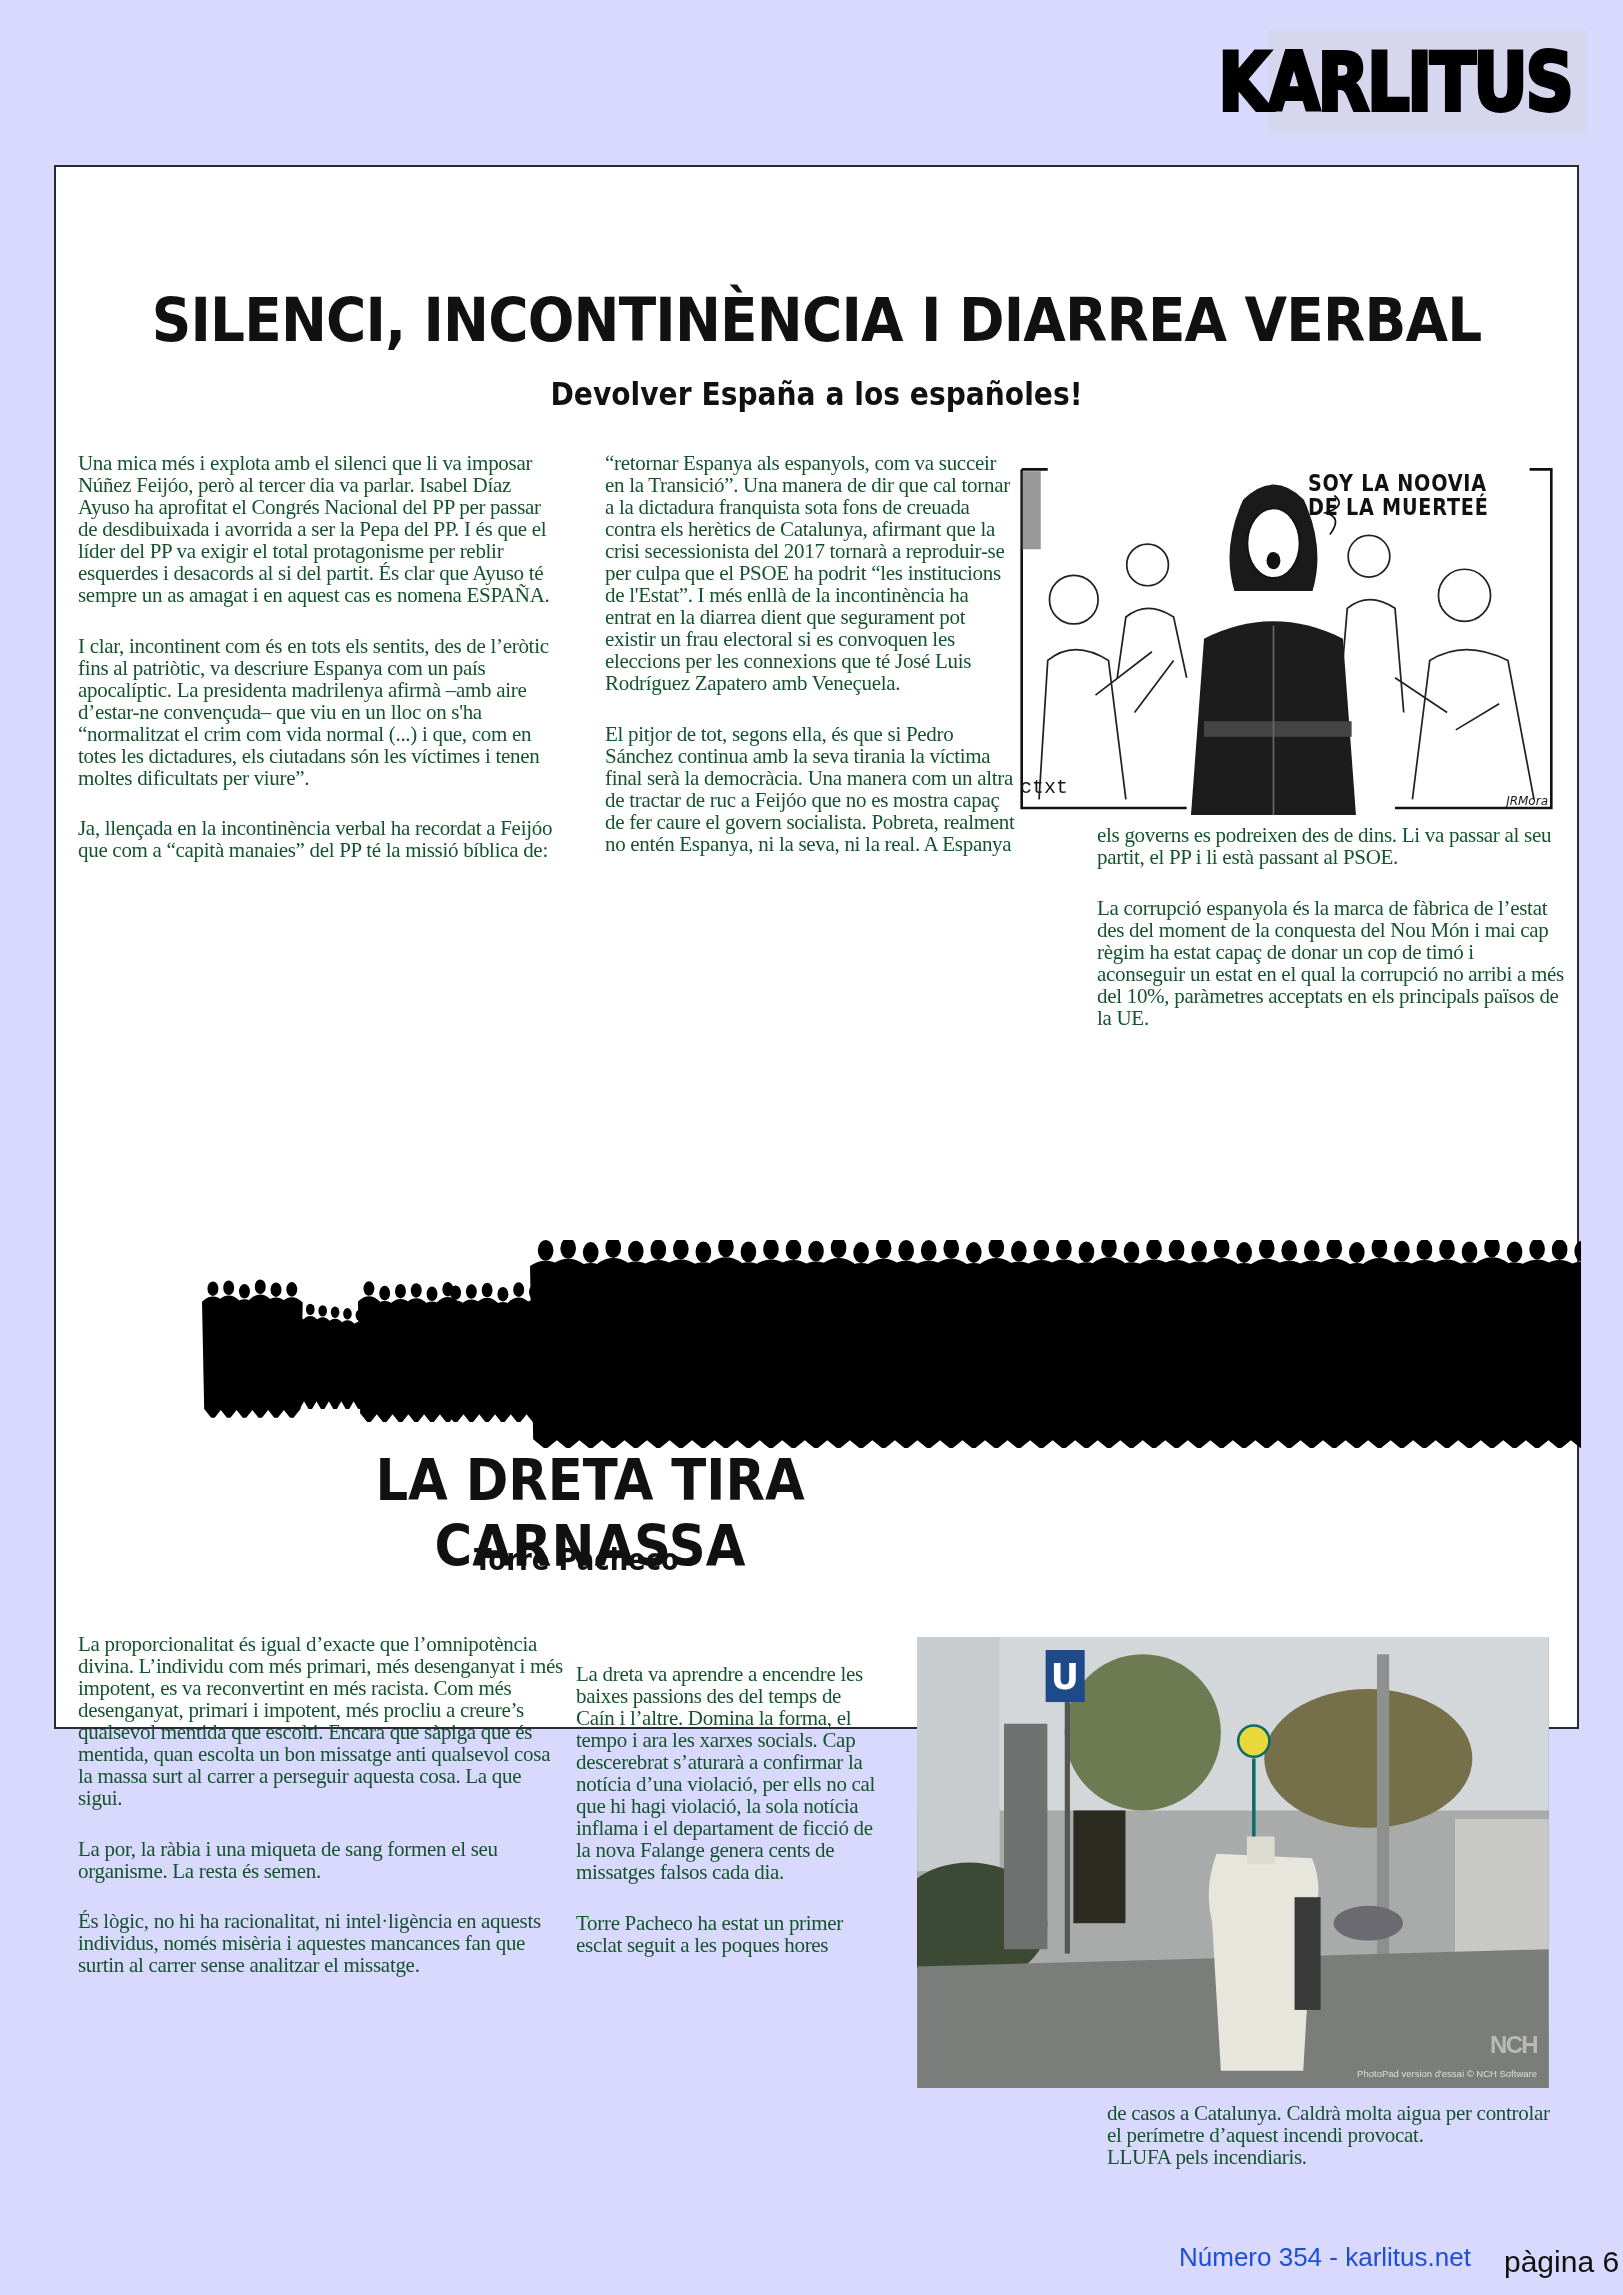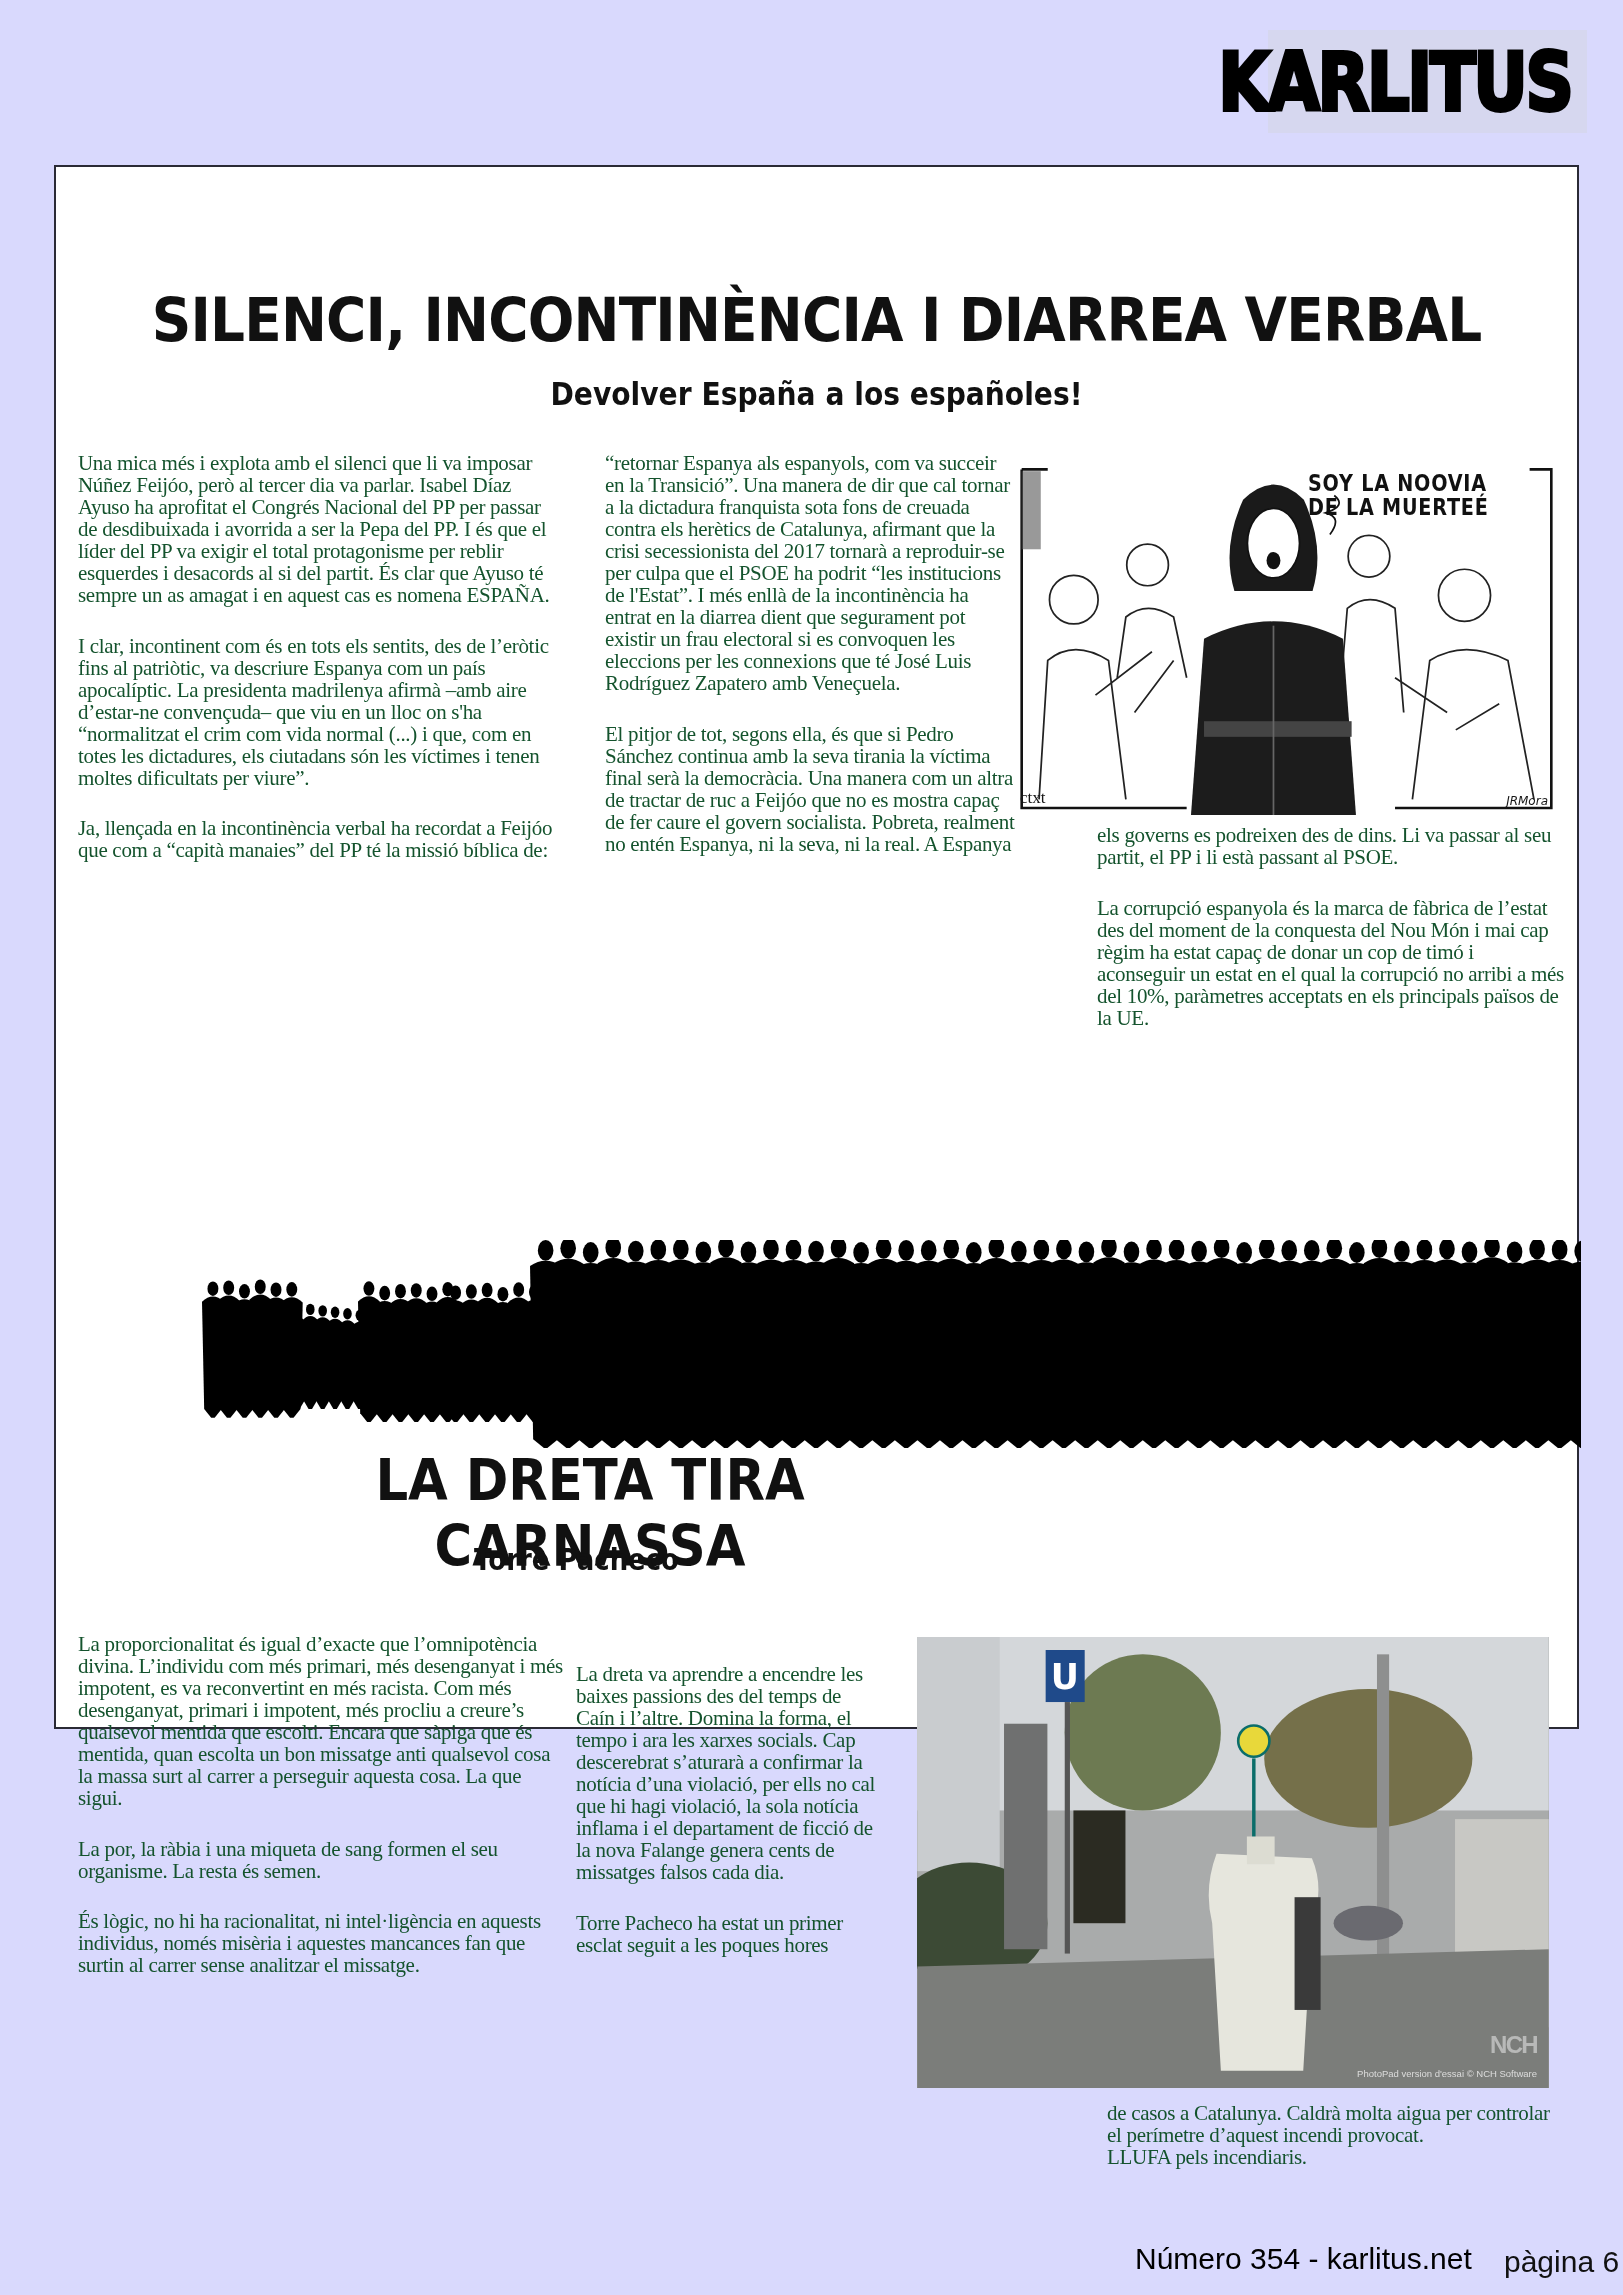--- a/index.html
+++ b/index.html
@@ -48,41 +48,41 @@
   }
   .crowd {
     position: absolute; left: 145px; top: 1073px; width: 1380px; height: 208px;
     overflow: hidden;
   }
   .photo {
     position: absolute; left: 861px; top: 1470px; width: 632px; height: 451px;
     overflow: hidden; background: #8f918c;
   }
   .footer-issue {
-    position: absolute; left: 1135px; top: 2242px; font-size: 30px; color: #000000;
+    position: absolute; left: 1179px; top: 2242px; font-size: 26px; color: #1d4ed8;
     font-family: "Liberation Sans", sans-serif;
   }
   .footer-page {
     position: absolute; left: 1504px; top: 2245px; font-size: 30px; color: #111;
     font-family: "Liberation Sans", sans-serif;
   }
   .watermark {
     position: absolute; right: 12px; bottom: 8.7px; font-size: 9.5px; color: rgba(235,235,235,0.85);
     font-family: "Liberation Sans", sans-serif;
   }
   .nch {
     position: absolute; right: 12px; bottom: 29.5px; font-size: 24px; font-weight: bold;
     color: rgba(235,235,235,0.55); font-family: "Liberation Sans", sans-serif; letter-spacing: -1.7px;
   }
   .speech {
     position: absolute; left: 295px; top: 19px; font-size: 22.6px; line-height: 24px;
     font-family: "DejaVu Sans", sans-serif; font-weight: bold; color: #111; letter-spacing: 0.9px;
     white-space: pre-line; transform: scaleX(0.85); transform-origin: left top;
   }
-  .cartoon-credit-l { position: absolute; left: 7px; bottom: 7px; font-size: 17px; font-family: Liberation Serif, serif; }
+  .cartoon-credit-l { position: absolute; left: 7px; bottom: 16px; font-size: 20px; font-family: Liberation Mono, monospace; }
   .cartoon-credit-r { position: absolute; right: 12px; bottom: 7px; font-size: 12px; font-family: "DejaVu Sans", sans-serif; font-style: italic; }
 </style>
 </head>
 <body>
 
 <div class="masthead">
   <span class="masthead-logo">KARLITUS</span>
 </div>
 
 <div class="page">

